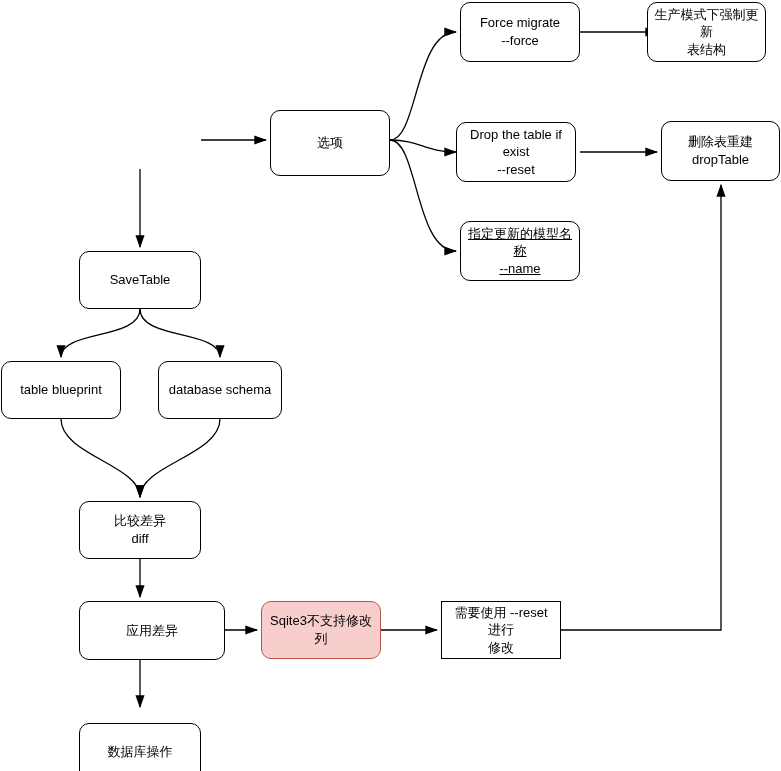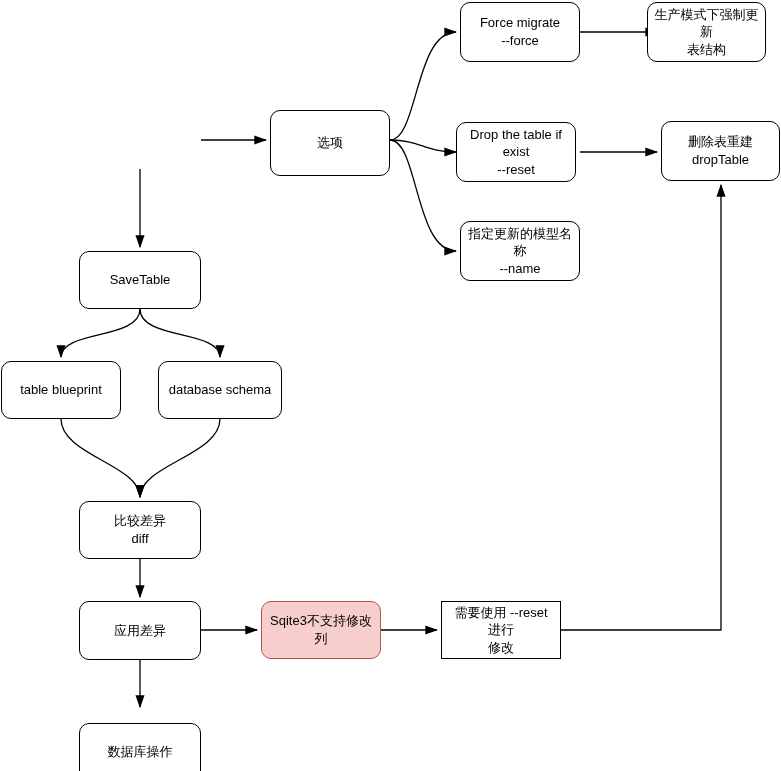--- a/index.html
+++ b/index.html
@@ -81,21 +81,21 @@
   <div class="node" style="left:456px;top:122px;width:120px;height:60px;">
     <span class="lbl">Drop the table if exist
 --reset</span>
   </div>
 
   <div class="node" style="left:661px;top:121px;width:119px;height:60px;">
     <span class="lbl">删除表重建
 dropTable</span>
   </div>
 
-  <div class="node" style="left:460px;top:221px;width:120px;height:60px;">
+  <div class="node" style="left:460px;top:221px;width:120px;height:60px;text-decoration:underline;">
     <span class="lbl">指定更新的模型名称
 --name</span>
   </div>
 
   <div class="node" style="left:79px;top:251px;width:122px;height:58px;">
     <span class="lbl">SaveTable</span>
   </div>
 
   <div class="node" style="left:1px;top:361px;width:120px;height:58px;">
     <span class="lbl">table blueprint</span>
@@ -103,21 +103,21 @@
 
   <div class="node" style="left:158px;top:361px;width:124px;height:58px;">
     <span class="lbl">database schema</span>
   </div>
 
   <div class="node" style="left:79px;top:501px;width:122px;height:58px;">
     <span class="lbl">比较差异
 diff</span>
   </div>
 
-  <div class="node" style="left:79px;top:601px;width:122px;height:59px;">
+  <div class="node" style="left:79px;top:601px;width:146px;height:59px;">
     <span class="lbl">应用差异</span>
   </div>
 
   <div class="node" style="left:79px;top:723px;width:122px;height:58px;">
     <span class="lbl">数据库操作</span>
   </div>
 
   <div class="node red" style="left:261px;top:601px;width:120px;height:58px;">
     <span class="lbl">Sqite3不支持修改列</span>
   </div>

